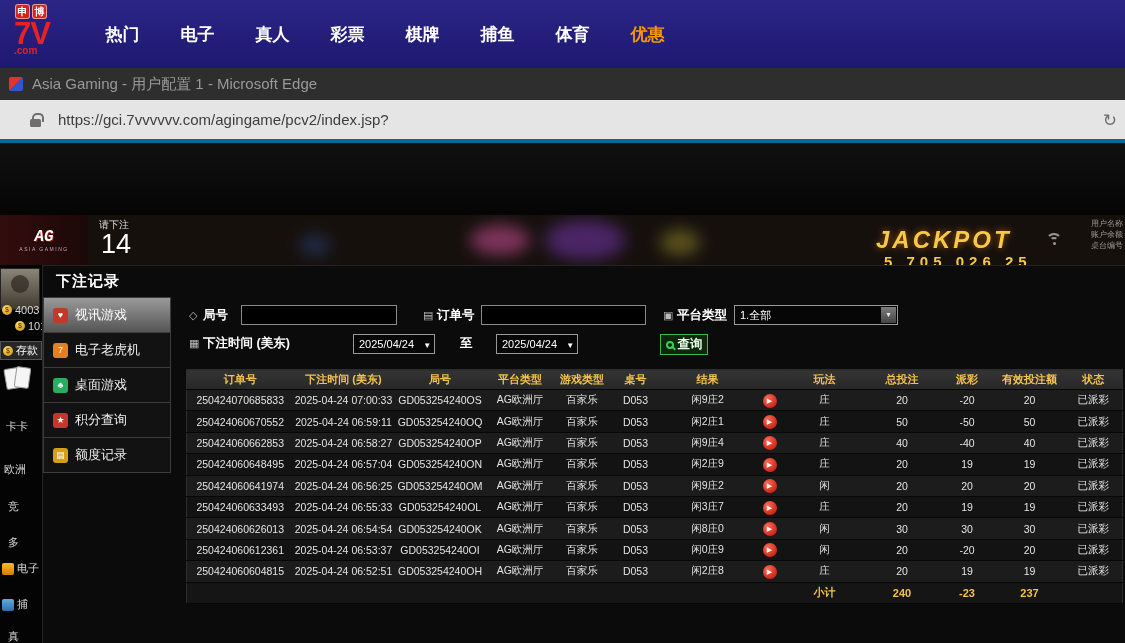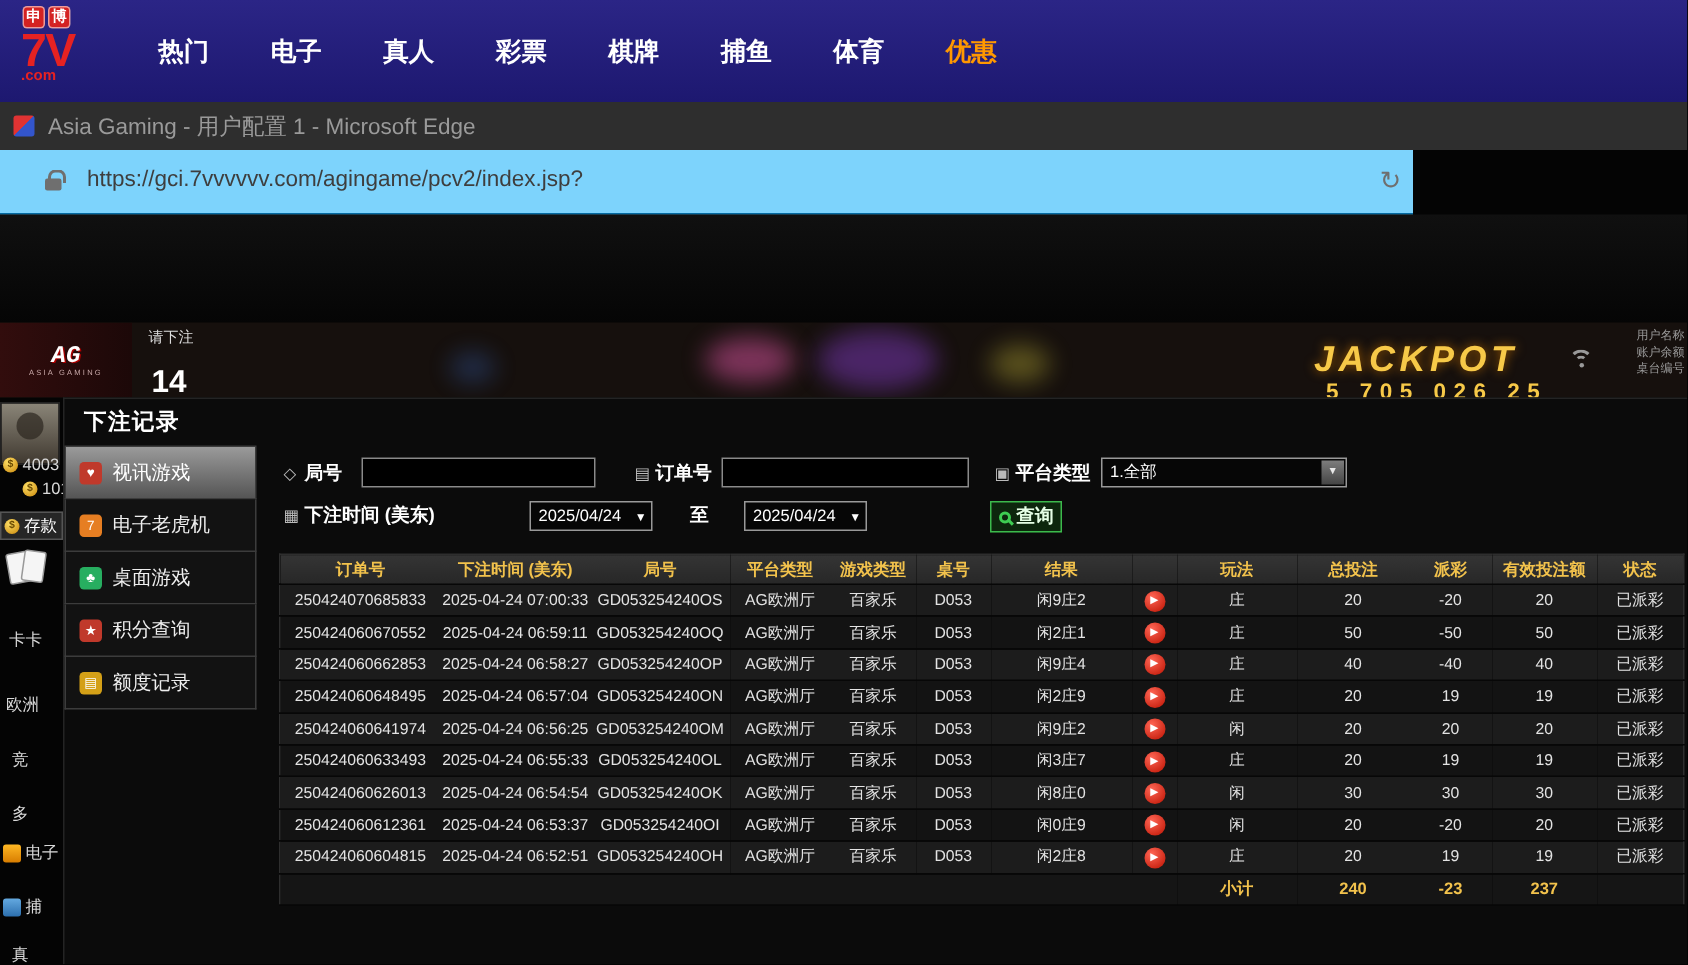--- a/index.html
+++ b/index.html
@@ -14,36 +14,36 @@
   .logo-main { font-size:31px; font-weight:bold; color:#e62222; line-height:30px; letter-spacing:-1px; }
   .logo-suffix { font-size:10px; font-weight:bold; color:#e62222; margin-top:-4px; }
   .nav-menu { position:absolute; left:85px; top:0; height:68px; display:flex; align-items:center; }
   .nav-item { width:75px; text-align:center; color:#ffffff; font-size:17px; font-weight:bold; cursor:pointer; }
   .nav-item.hl { color:#ff9800; }
 
   
   .titlebar { position:absolute; left:0; top:68px; width:1125px; height:32px; background:#2e2e2e; display:flex; align-items:center; padding-left:9px; }
   .favicon { width:14px; height:14px; border-radius:2px; background:linear-gradient(135deg,#e03333 50%,#3355cc 50%); }
   .win-title { color:#9a9a9a; font-size:15px; margin-left:9px; }
-  .addressbar { position:absolute; left:0; top:100px; width:942px; height:43px; background:#7dd3fc; border-bottom:1px solid #0369a1; }
+  .addressbar { position:absolute; left:0; top:100px; width:1125px; height:43px; background:#e5e5e5; border-bottom:4px solid #0369a1; }
   .lock { position:absolute; left:30px; top:19px; width:11px; height:8px; background:#6f6f6f; border-radius:1.5px; }
   .lock::before { content:""; position:absolute; top:-6px; left:1.5px; width:8px; height:7px; border:2px solid #6f6f6f; border-bottom:none; border-radius:5px 5px 0 0; }
   .url-text { position:absolute; left:58px; top:11px; font-size:15px; color:#3e3e3e; }
   .refresh { position:absolute; right:8px; top:10px; font-size:17px; color:#6f6f6f; cursor:pointer; }
 
   
   .dark-band { position:absolute; left:0; top:143px; width:1125px; height:72px; background:linear-gradient(180deg,#101010,#050505); }
 
   
   .banner { position:absolute; left:0; top:215px; width:1125px; height:50px; background:#16100d; overflow:hidden; }
   .ag-logo { position:absolute; left:0; top:0; width:88px; height:50px; background:linear-gradient(90deg,#320d0d,#1c0808); display:flex; flex-direction:column; align-items:center; justify-content:center; }
   .ag-main { font-size:16px; font-weight:bold; font-style:italic; color:#fff; text-shadow:1px 1px 0 #a00;font-family:Liberation Mono, monospace; }
   .ag-sub { font-size:5px; color:#c9a9a9; letter-spacing:1.5px; }
   .bet-prompt { position:absolute; left:99px; top:3px; color:#ddd; font-size:10px; }
-  .countdown { position:absolute; left:101px; top:28px; color:#fff; font-size:21px; font-weight:bold; }
+  .countdown { position:absolute; left:101px; top:14px; color:#fff; font-size:27px; font-weight:normal; }
   .blob { position:absolute; border-radius:50%; filter:blur(8px); }
   .b1 { left:470px; top:10px; width:60px; height:30px; background:#d4529c; opacity:.55; }
   .b2 { left:545px; top:5px; width:80px; height:40px; background:#8b3fd4; opacity:.45; }
   .b3 { left:660px; top:15px; width:40px; height:25px; background:#e0d23f; opacity:.35; }
   .b4 { left:300px; top:20px; width:30px; height:20px; background:#3f77e0; opacity:.3; }
   .jackpot { position:absolute; left:876px; top:11px; font-size:24px; font-weight:bold; font-style:italic; color:#f7c948; letter-spacing:3px; text-shadow:0 0 7px #a86000; }
   .jackpot-value { position:absolute; left:884px; top:38px; font-size:15px; font-weight:bold; color:#f7c948; letter-spacing:5px; }
   .user-info { position:absolute; right:2px; top:3px; color:#999; font-size:8px; line-height:11px; }
   .wifi { position:absolute; left:1046px; top:16px; width:18px; height:14px; }
   .wifi i { position:absolute; border:2px solid #999; border-radius:50%; border-color:#999 transparent transparent transparent; }

